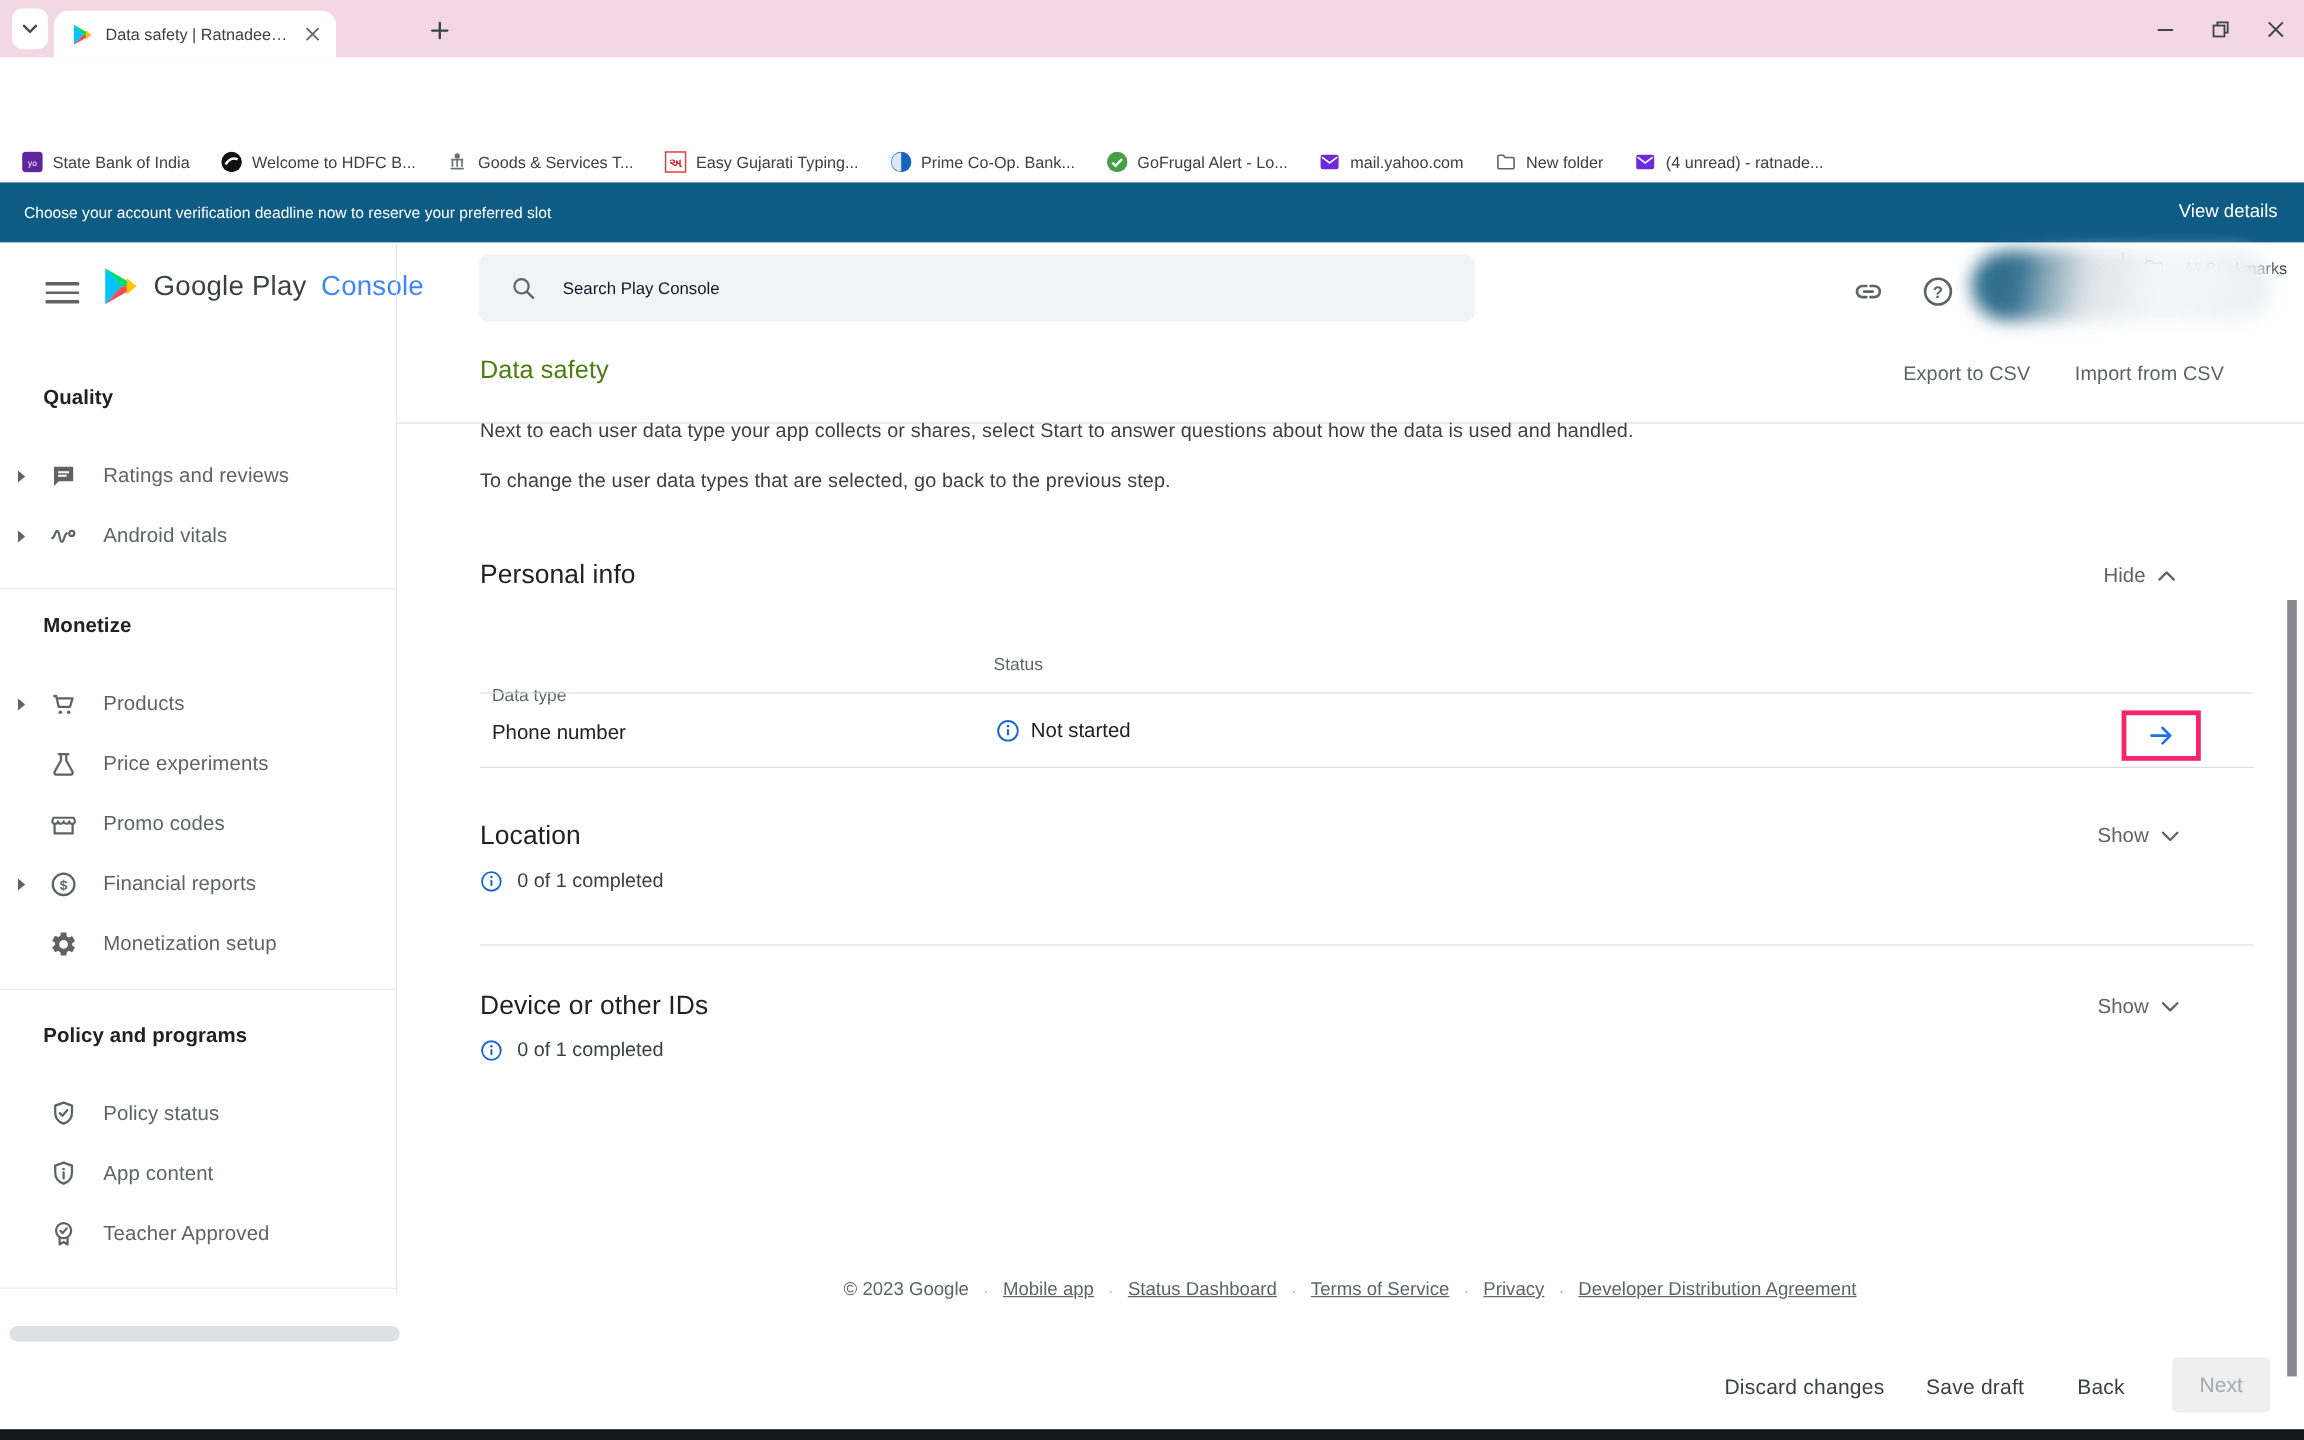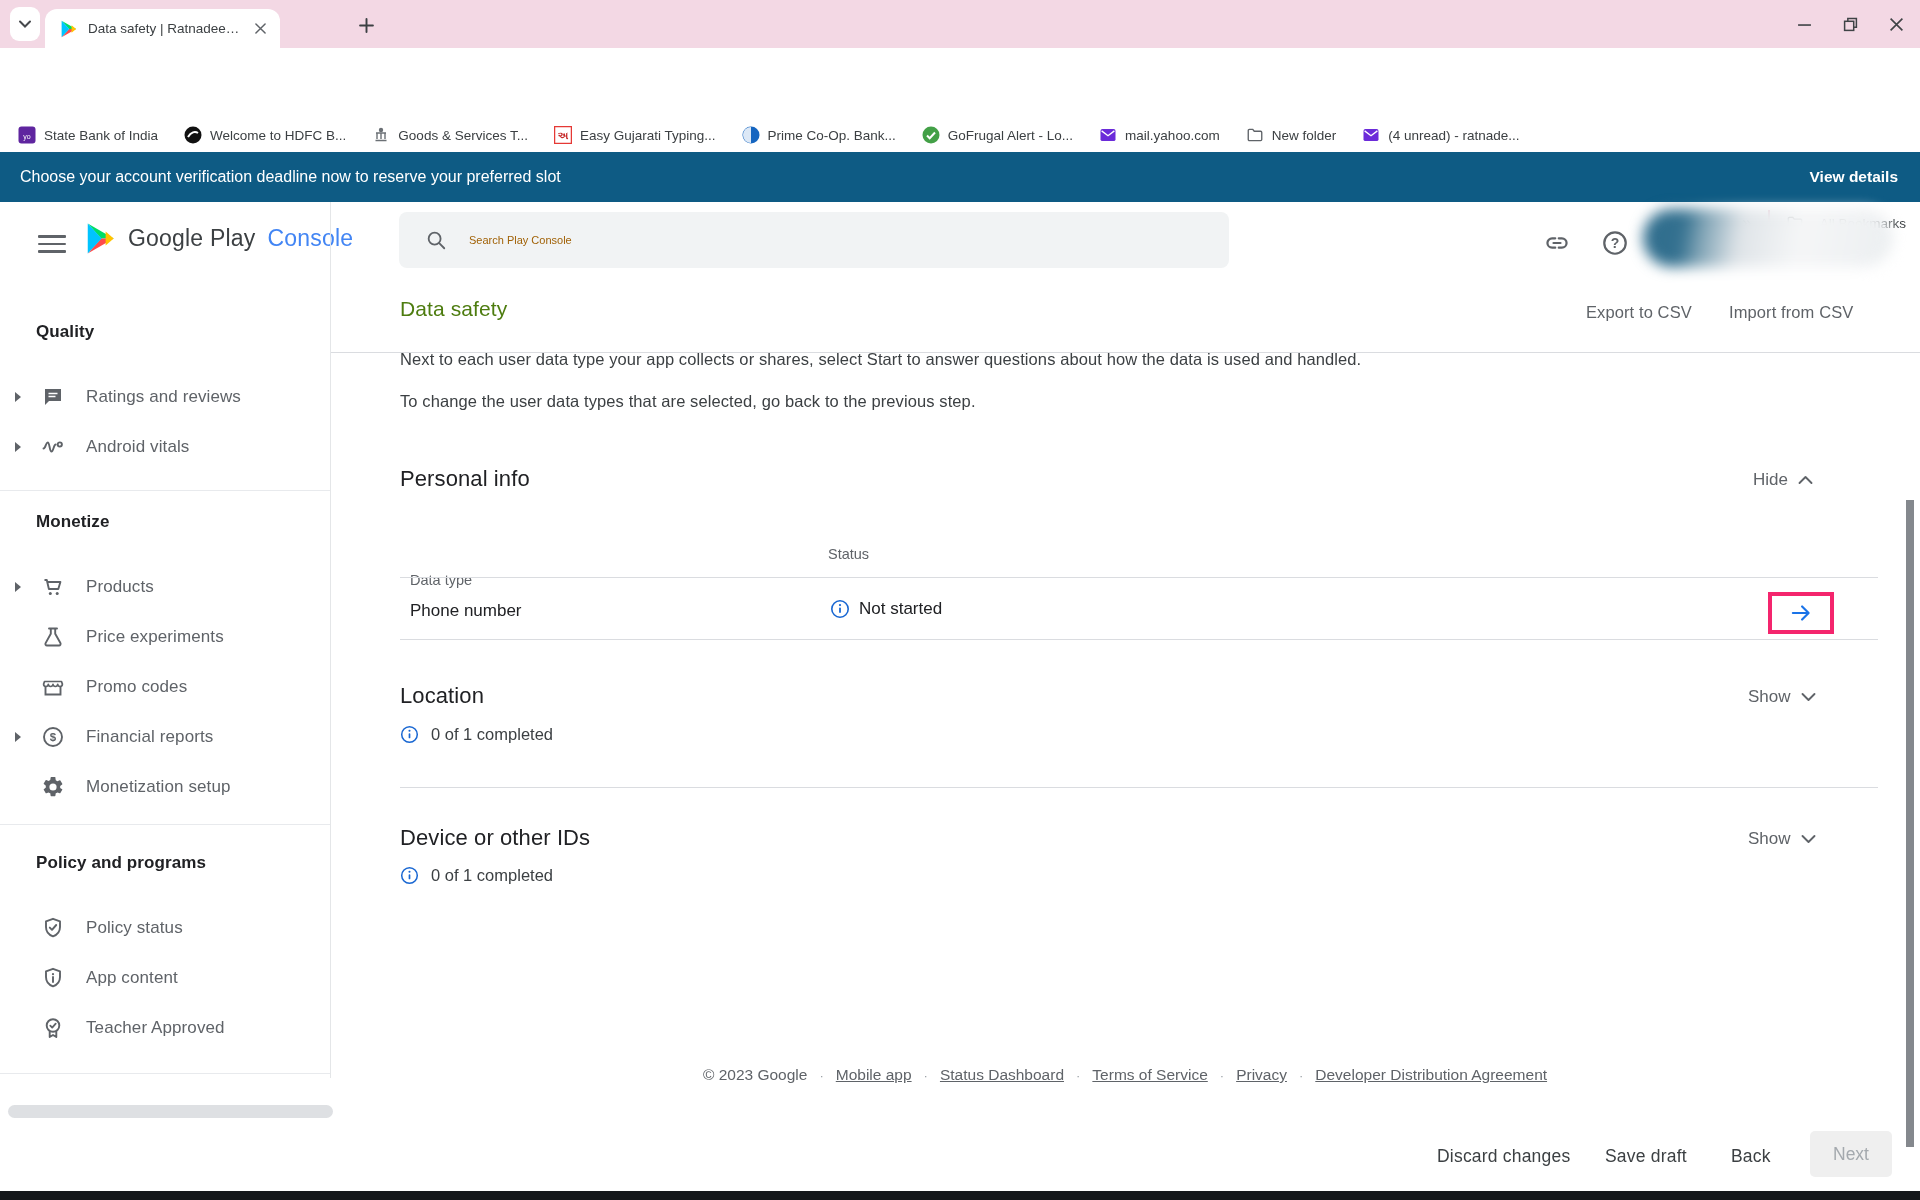--- a/index.html
+++ b/index.html
@@ -24,31 +24,31 @@
   .tool-sep { position:absolute; left:1770px; top:62px; width:2px; height:26px; background:#e9cdd9; }
 
   .bookmarksbar { position:absolute; left:0; top:98px; width:1920px; height:54px; background:#fff; display:flex; align-items:center; padding-left:18px; }
   .bm { display:flex; align-items:center; gap:8px; margin-right:26px; cursor:default;margin-top:20px; }
   .bm-label { font-size:13.5px; color:#3c4043; white-space:nowrap; }
   .bm-right { position:absolute; right:14px; top:98px; height:54px; display:flex; align-items:center; gap:16px; }
   .bm-sep { width:2px; height:26px; background:#f0d4de; }
   .favicon { width:18px; height:18px; display:flex; align-items:center; justify-content:center; }
 
   .banner { position:absolute; left:0; top:152px; width:1920px; height:50px; background:#0e5b84; display:flex; align-items:center; }
-  .banner-msg { color:#fff; font-size:16px; margin-left:20px; }
-  .banner-action { position:absolute; right:22px; color:#fff; font-size:15.5px; font-weight:bold; cursor:pointer; }
+  .banner-msg { color:#fff; font-size:13px; margin-left:20px; }
+  .banner-action { position:absolute; right:22px; color:#fff; font-size:15.5px; font-weight:normal; cursor:pointer; }
 
   
   .hamburger { position:absolute; left:38px; top:231px; width:28px; height:26px; display:flex; flex-direction:column; justify-content:center; gap:5px; }
   .hamburger span { display:block; height:2.6px; background:#5f6368; border-radius:1px; }
   .brand { position:absolute; left:86px; top:222px; display:flex; align-items:center; gap:12px; }
   .brand-text { font-size:23px; letter-spacing:0.2px; color:#5f6368; }
   .brand-console { color:#4285f4; }
   .searchbox { position:absolute; left:399px; top:212px; width:830px; height:56px; background:#f1f3f4; border-radius:8px; display:flex; align-items:center; padding-left:26px; gap:22px; }
-  .search-ph { font-size:11px; color:#a16207; }
+  .search-ph { font-size:14px; color:#0f172a; }
   .hdr-icon { position:absolute; top:228px; width:30px; height:30px; display:flex; align-items:center; justify-content:center; }
   .profile-blur { position:absolute; left:1643px; top:209px; width:250px; height:58px; border-radius:30px; filter:blur(7px);
      background:linear-gradient(100deg,#2f6d8d 0px,#33708f 42px,#7fa3b5 62px,#dfe4e8 100px,#f5f6f7 160px,#eceff1 250px); }
 
   
   .sidebar-border { position:absolute; left:330px; top:202px; width:1px; height:876px; background:#e4e6e8; }
   .side-header { position:absolute; left:36px; width:280px; font-size:17px; font-weight:bold; color:#202124; letter-spacing:0.1px; }
   .side-item { position:absolute; left:0; width:328px; height:50px; display:flex; align-items:center; cursor:pointer; }
   .side-arrow { position:absolute; left:14px; width:10px; display:flex; }
   .side-icon { position:absolute; left:40px; width:26px; height:26px; display:flex; align-items:center; justify-content:center; }

